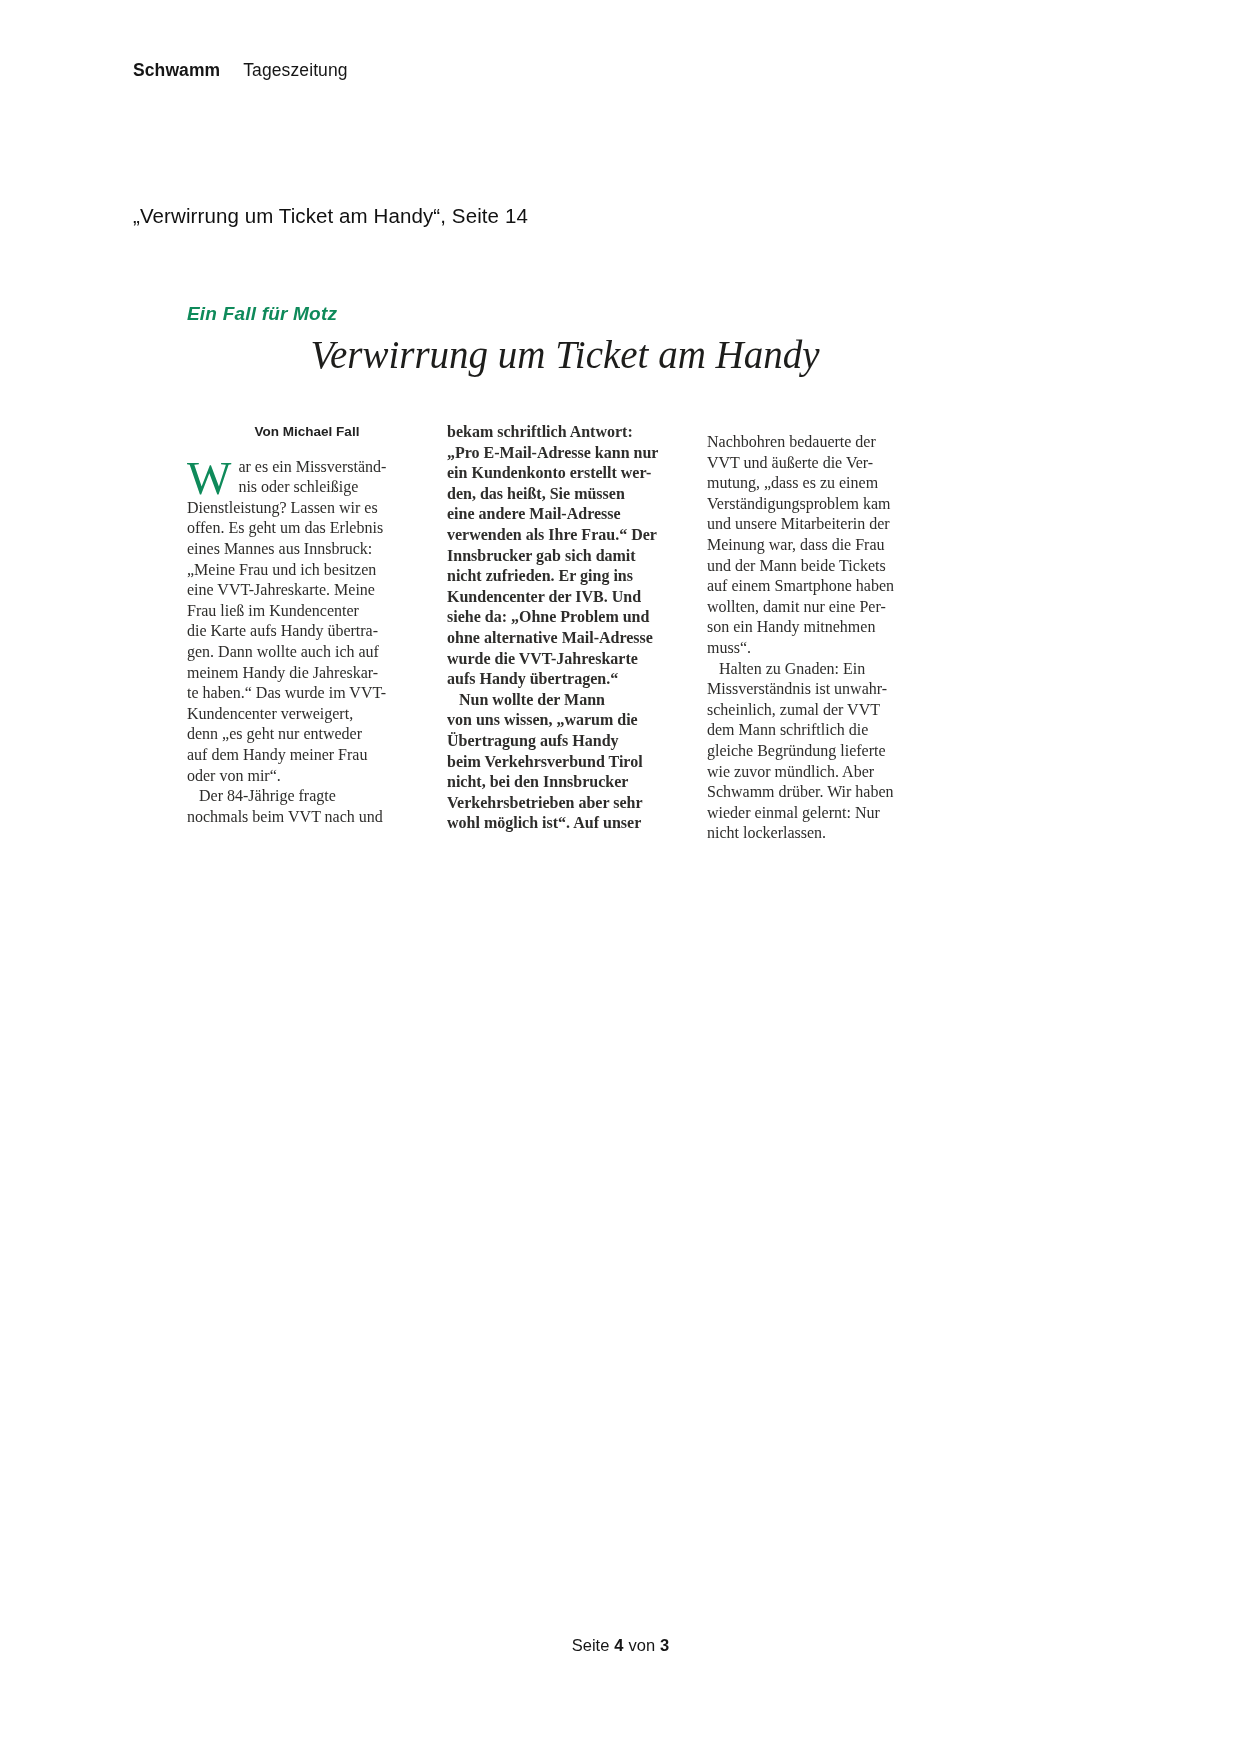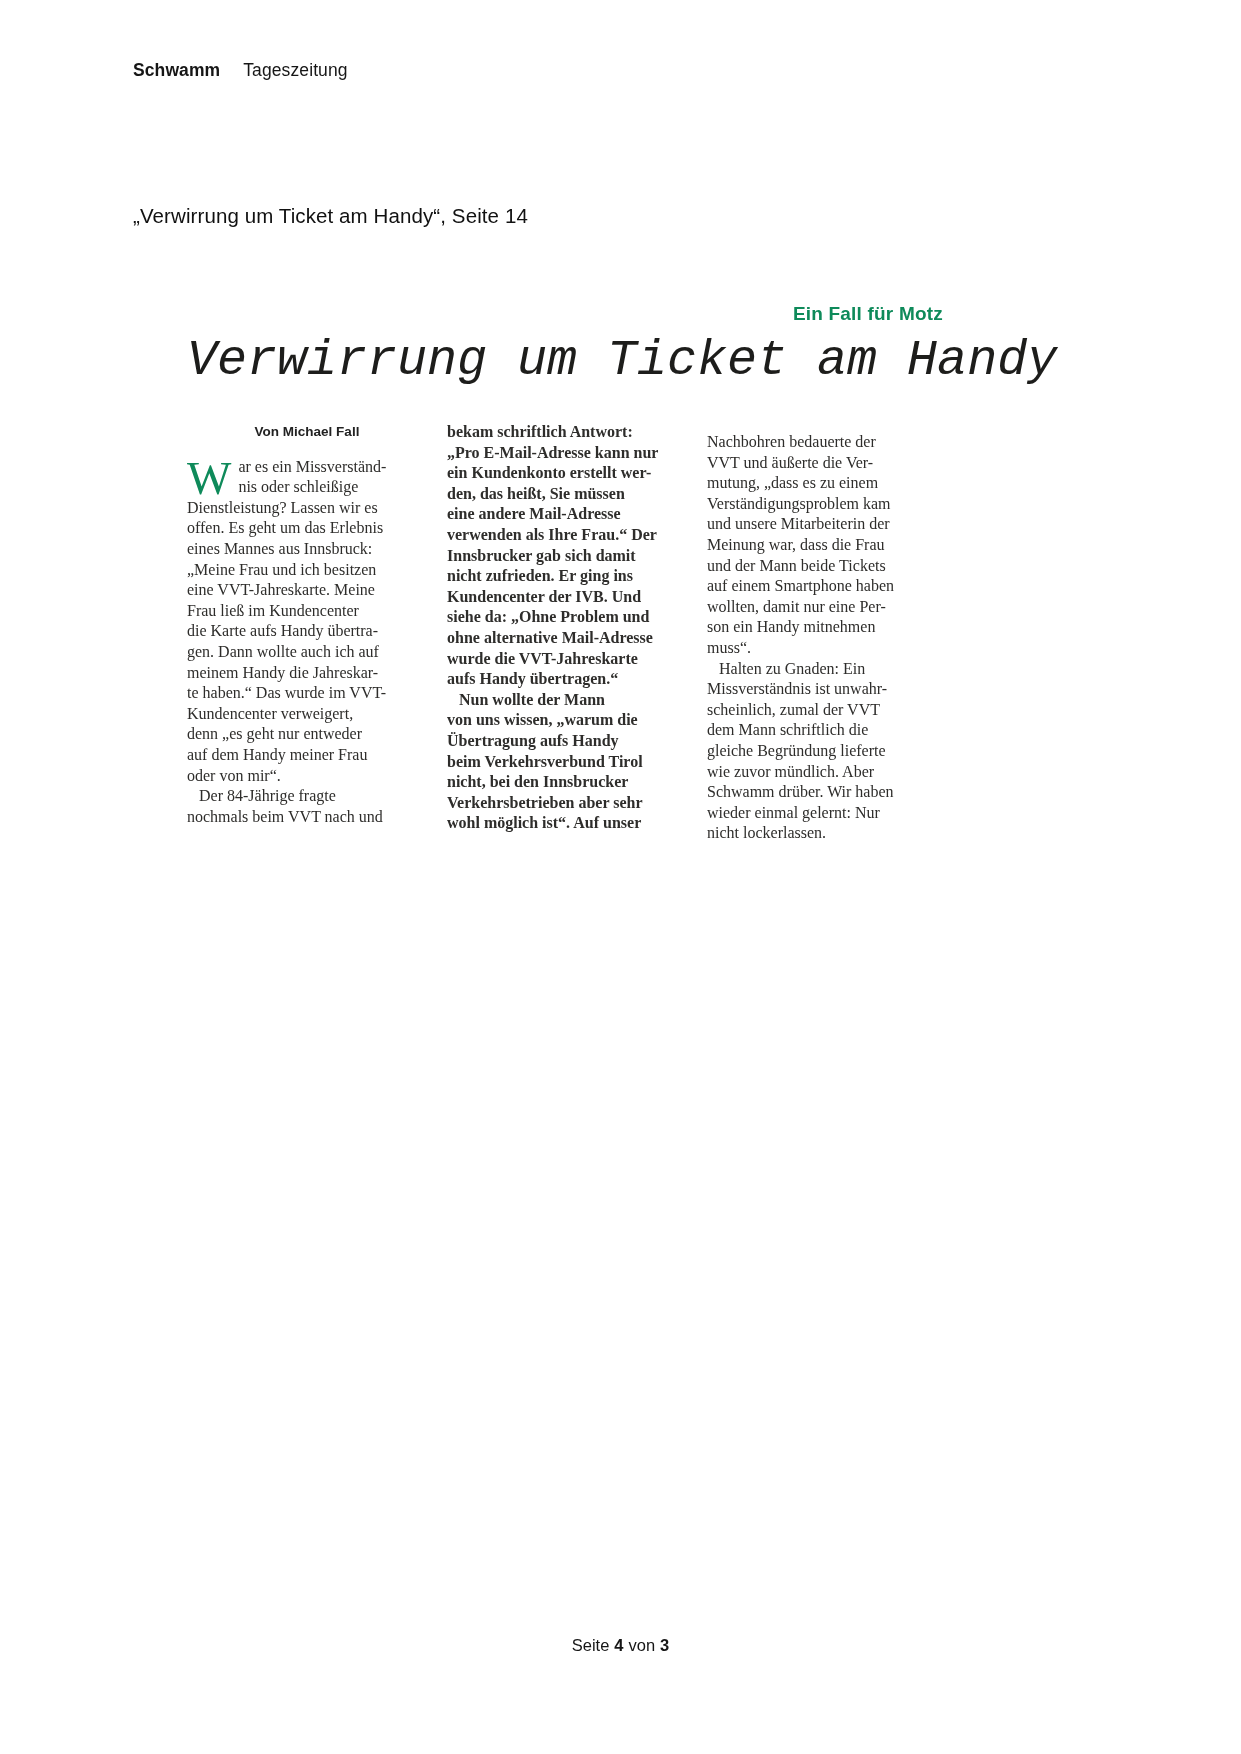--- a/index.html
+++ b/index.html
@@ -25,31 +25,32 @@
   .refline {
     position: absolute; left: 133px; top: 204px;
     font-size: 20.5px; font-weight: normal; color: #111111;
     letter-spacing: 0.1px;
   }
 
   
   .article { position: absolute; left: 187px; top: 303px; width: 756px; }
 
   .kicker {
-    text-align: right;
+    text-align: left;
     font-size: 19px; font-weight: bold;
     color: var(--accent);
     letter-spacing: 0.2px;
+    font-style: italic;
   }
 
   .headline {
     text-align: center;
-    font-family: Liberation Mono, monospace;
+    font-family: Liberation Serif, serif;
     font-style: italic; font-weight: normal;
-    font-size: 50px; color: #1d1d1b;
+    font-size: 39px; color: #1d1d1b;
     margin: 10px 0 0 0; line-height: 1.05;
     white-space: nowrap;
   }
 
   .col {
     position: absolute; top: 119px; width: 240px;
     font-family: "Liberation Serif", serif;
     font-size: 16px; line-height: 20.6px;
     color: var(--body-ink);
     text-align: left;

